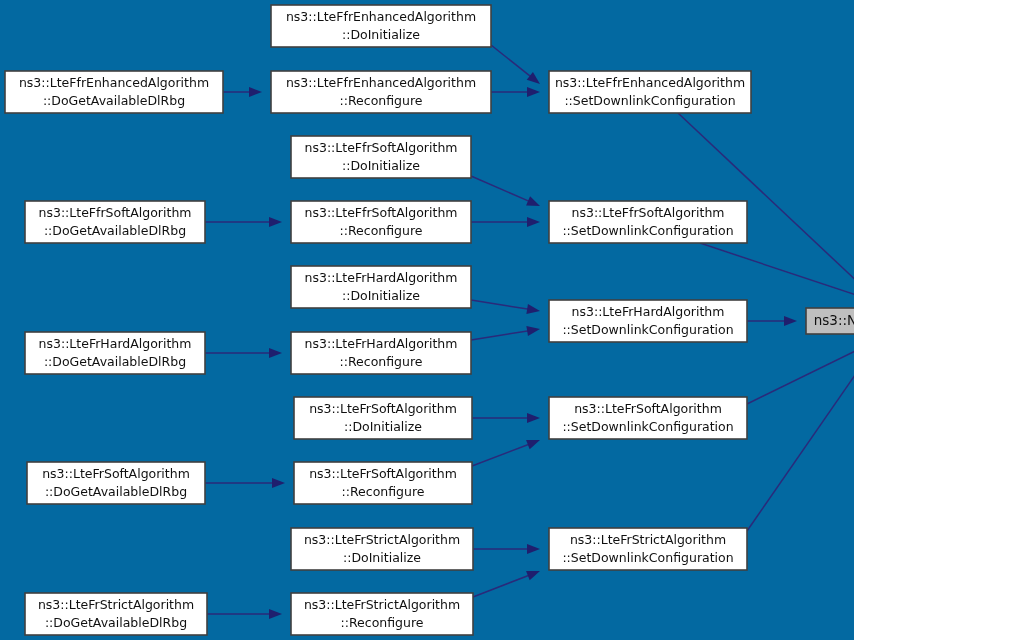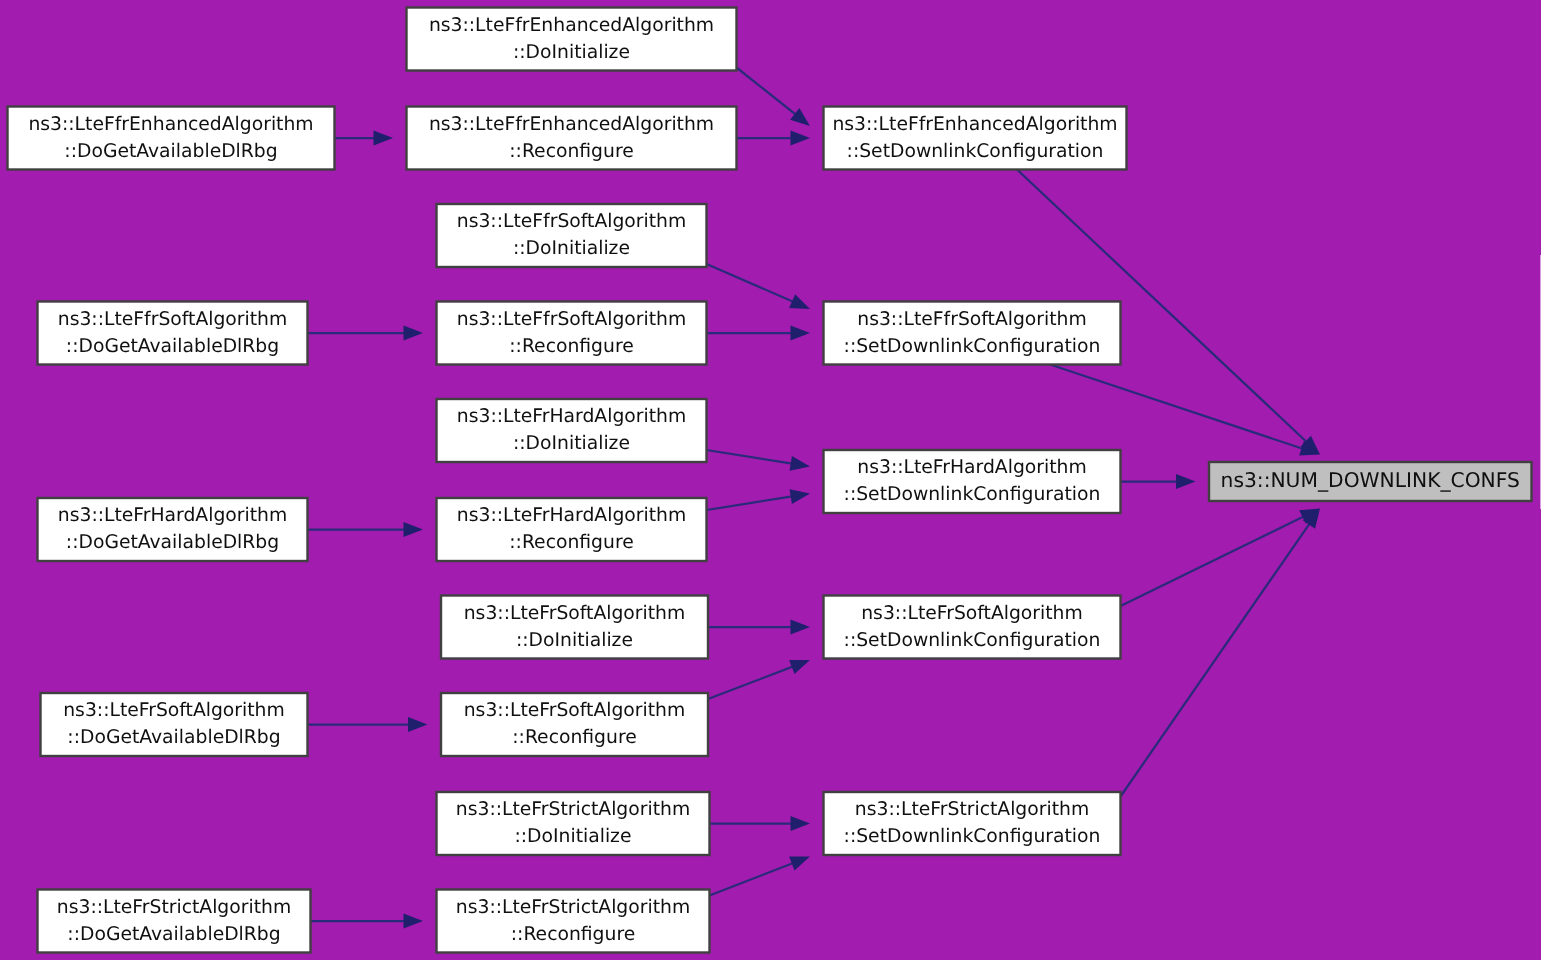--- a/index.html
+++ b/index.html
@@ -2,23 +2,23 @@
 <html><head>
 <meta charset="utf-8">
 <style>
   html, body {
     margin: 0;
     padding: 0;
     background: #ffffff;
   }
   #graph-root {
     position: relative;
-    width: 1027px;
+    width: 854px;
     height: 640px;
-    background: #a21caf;
+    background: #0369a1;
     font-family: "DejaVu Sans", sans-serif;
     overflow: hidden;
   }
   svg#callgraph {
     display: block;
     width: 1027px;
     height: 640px;
   }
   .node-rect {
     fill: #ffffff;

